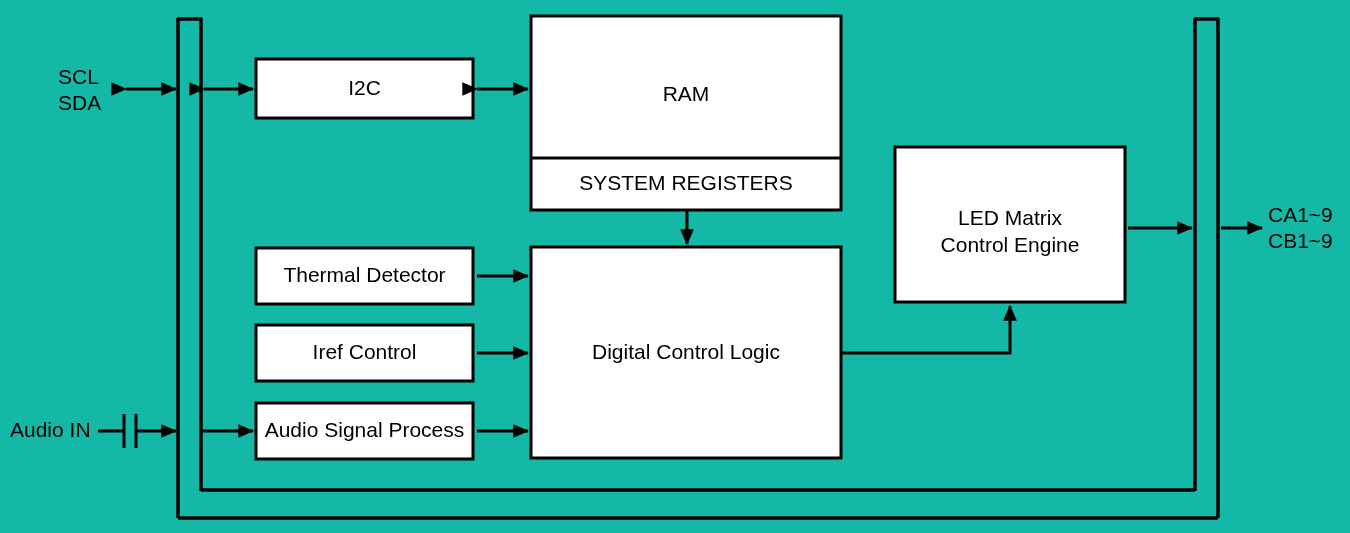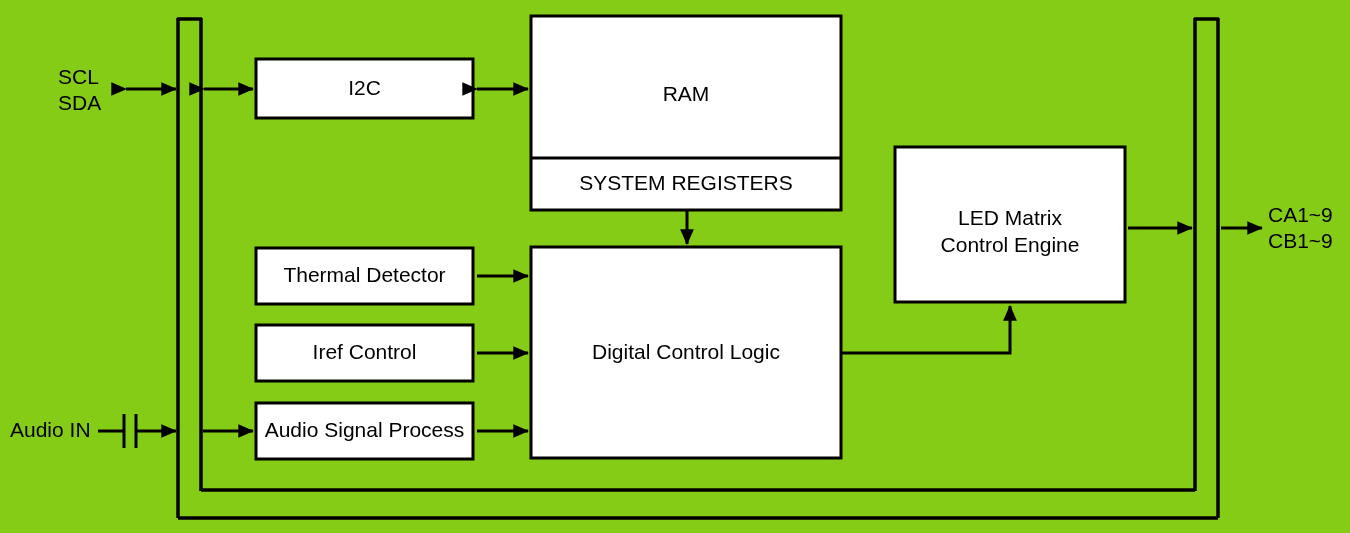--- a/index.html
+++ b/index.html
@@ -7,21 +7,21 @@
     padding: 0;
     background: #ffffff;
   }
   body {
     font-family: "Liberation Sans", sans-serif;
   }
   #diagram-root {
     position: relative;
     width: 1350px;
     height: 533px;
-    background: #84cc16;
+    background: #14b8a6;
     overflow: hidden;
     text-align: right;
   }
   svg.diagram-canvas {
     display: block;
     width: 1350px;
     height: 533px;
   }
   .blk-rect {
     fill: #ffffff;

